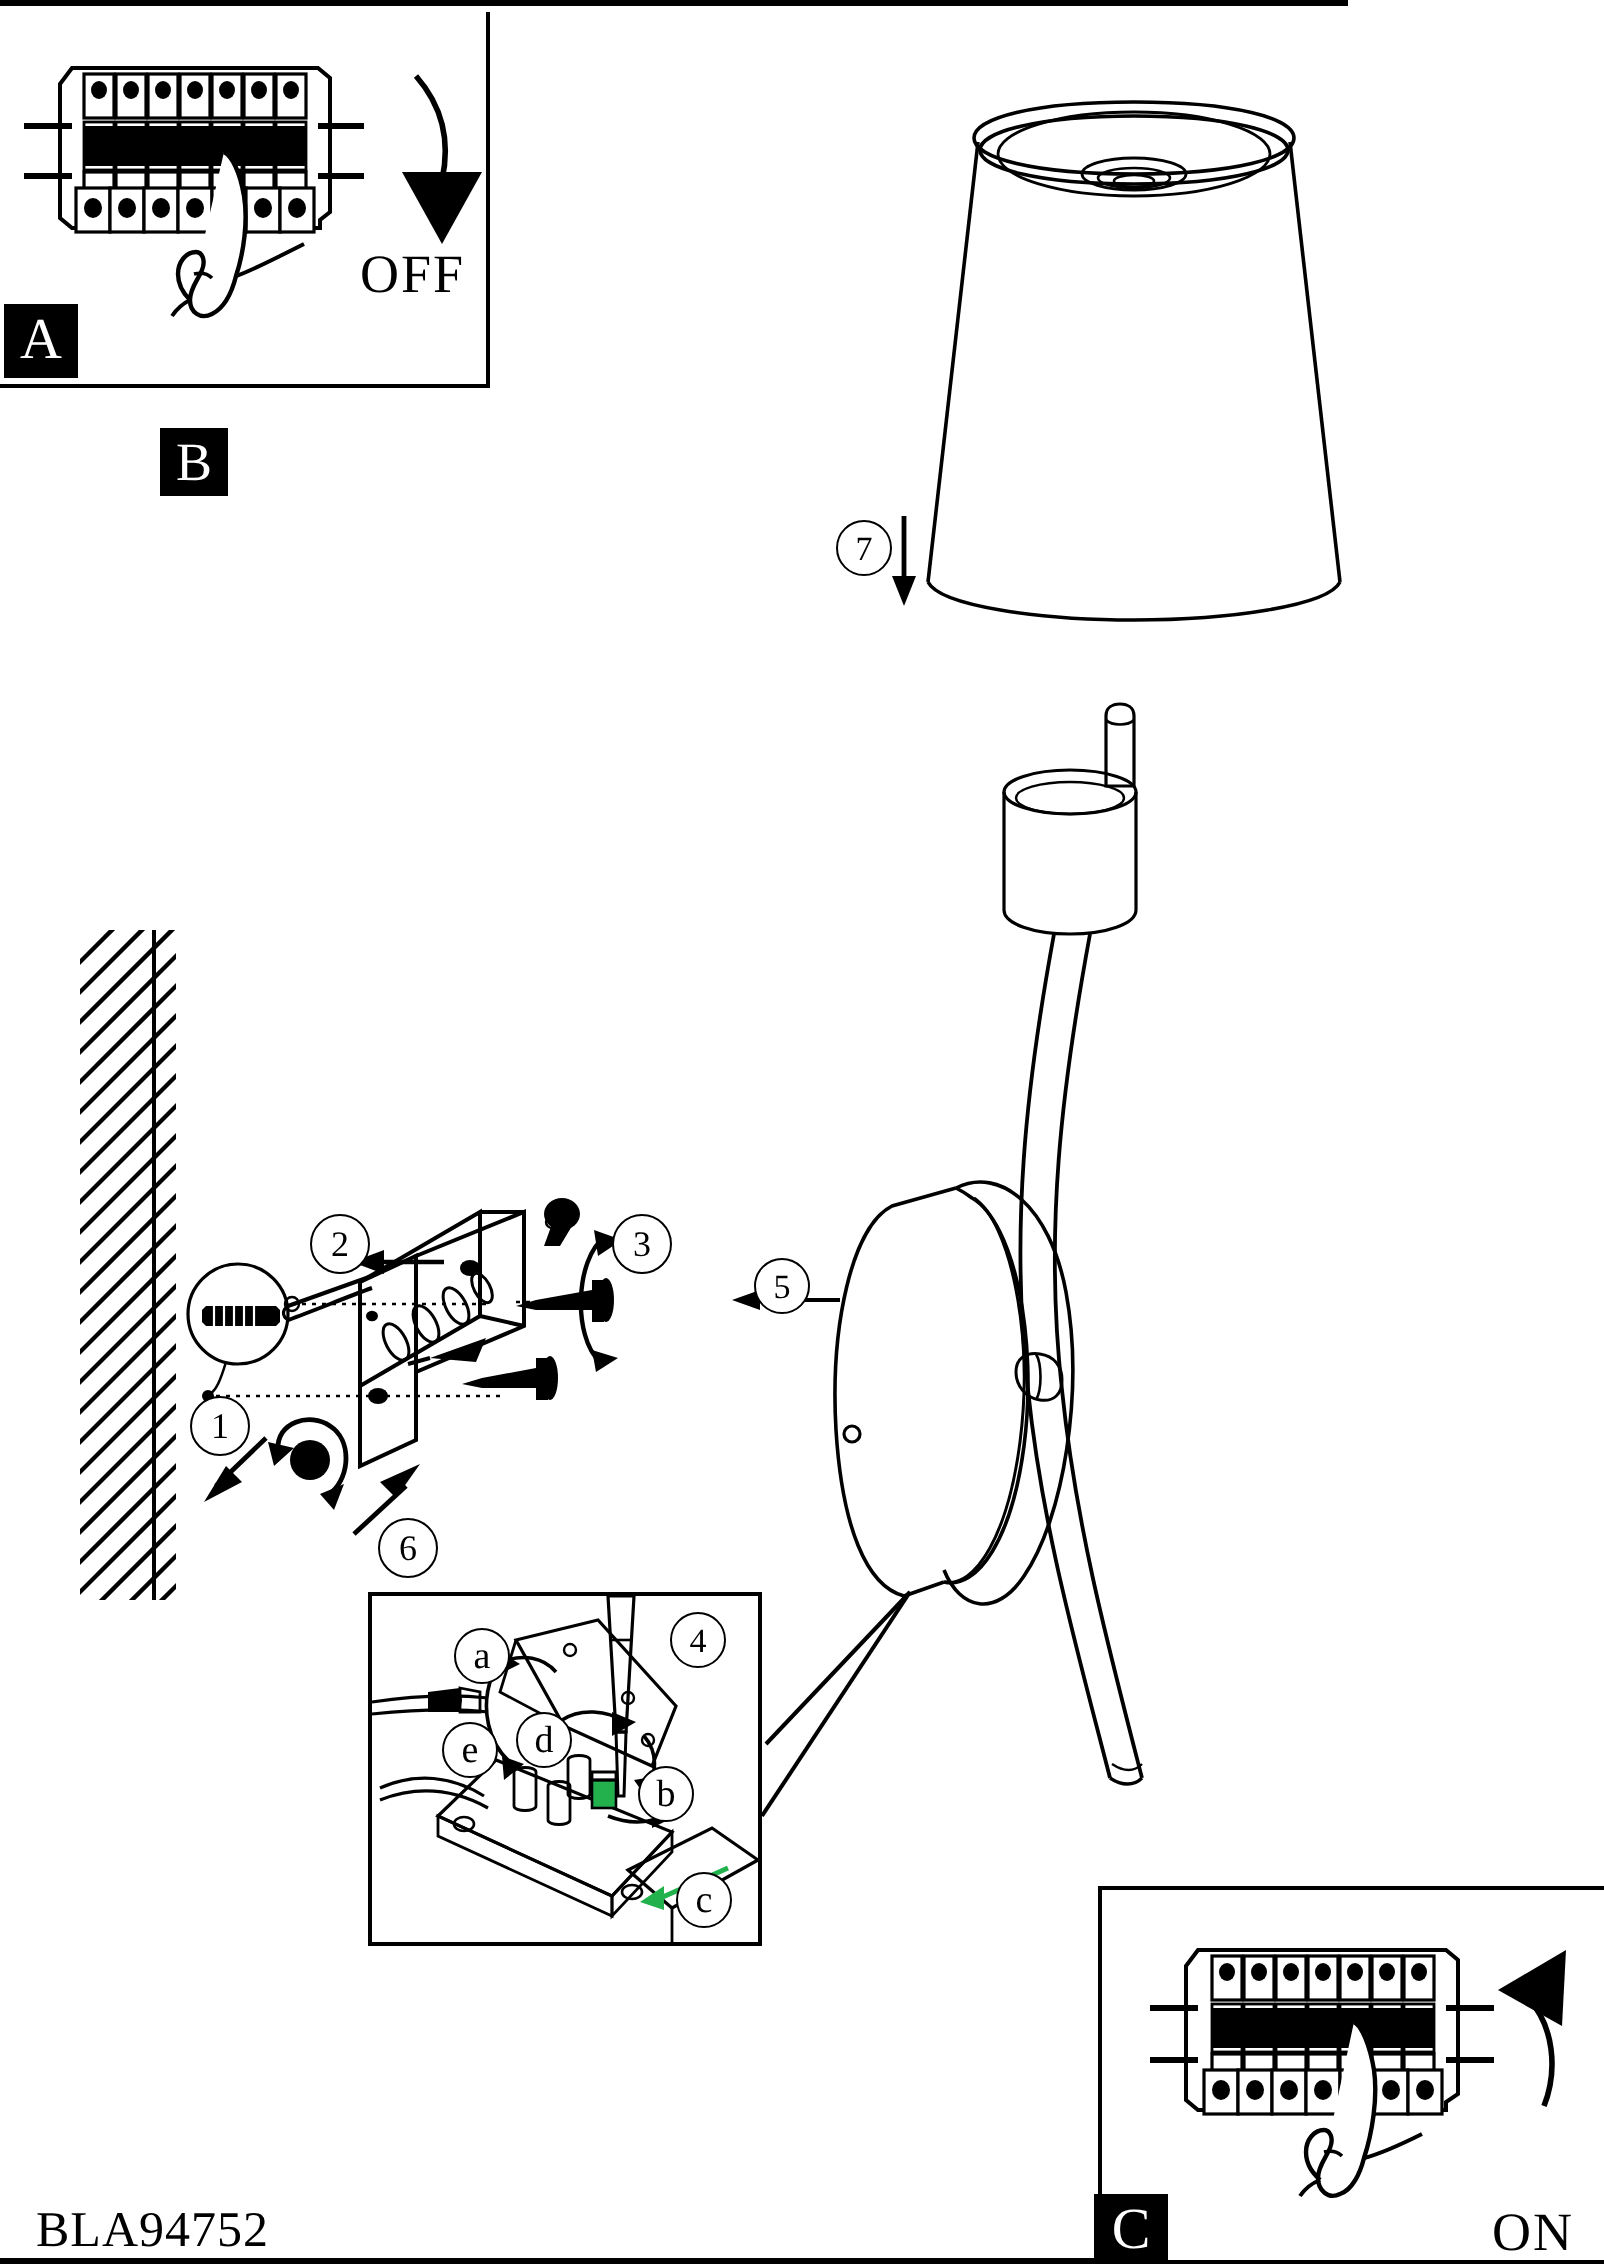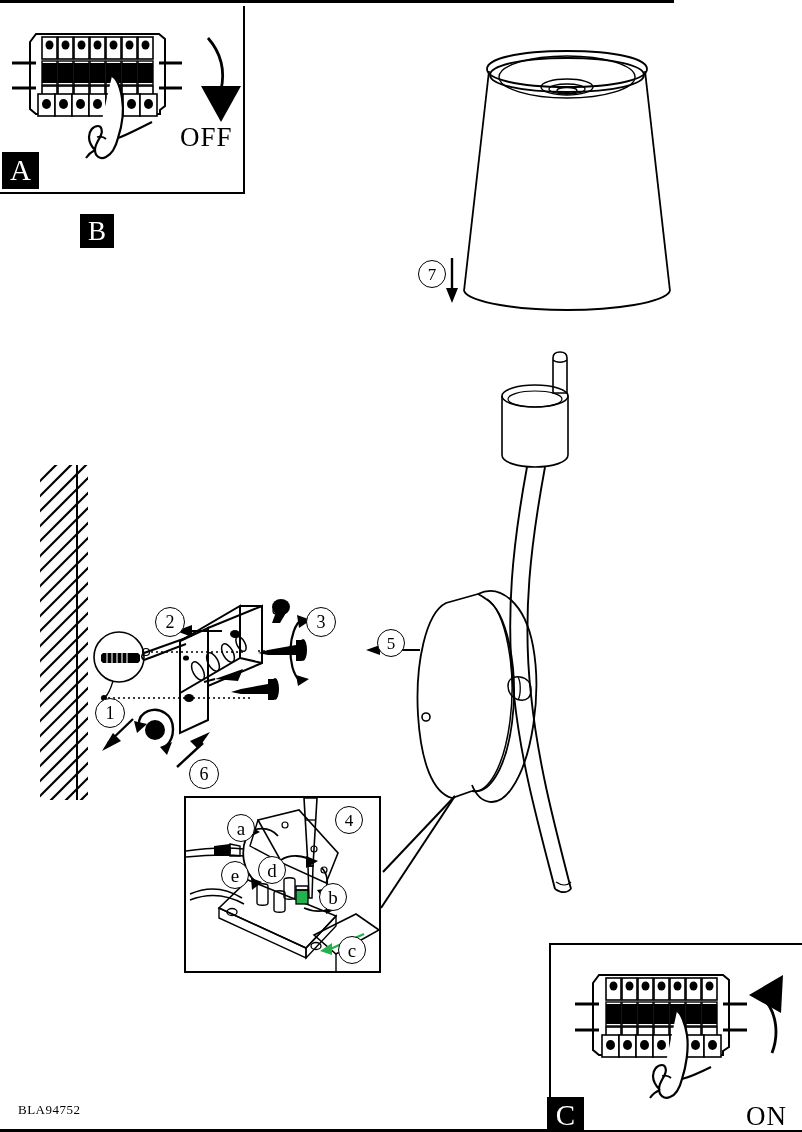--- a/index.html
+++ b/index.html
@@ -512,15 +512,15 @@
 
       <g>
         <path class="ln" stroke-width="2.8" fill="none" d="M213 54 C226 68 228 90 221 108"></path>
         <polygon class="fl" points="198,50 232,30 230,68"></polygon>
       </g>
     </svg>
     <div class="plainlabel" style="left:195px;top:120px;font-size:27px;letter-spacing:1px;margin-top:36px;">ON</div>
     <div class="badge" style="left:-4px;top:152px;width:37px;height:37px;font-size:29px;">C</div>
   </div>
 
-  <div class="plainlabel" style="left:18px;top:1099px;font-size:13px;letter-spacing:0.5px;">BLA94752</div>
+  <div class="plainlabel" style="left:18px;top:1099px;font-size:25px;letter-spacing:0.5px;">BLA94752</div>
 
 </div>
 
 </body></html>

